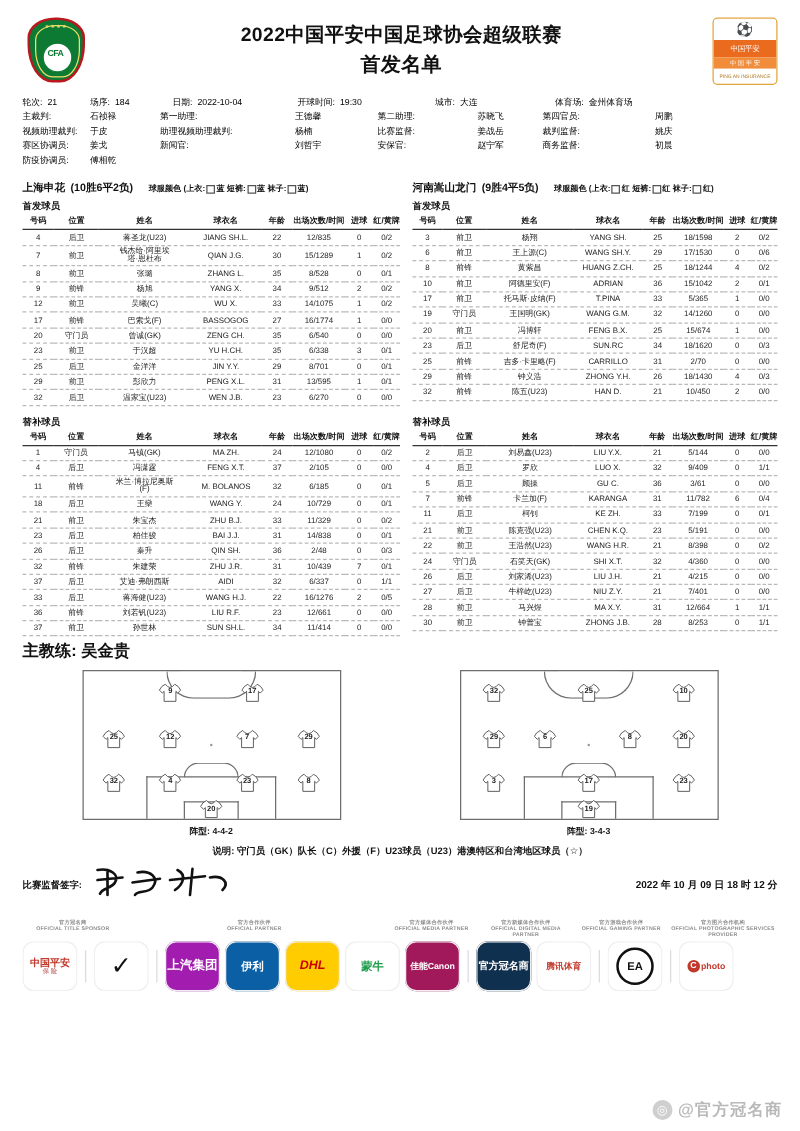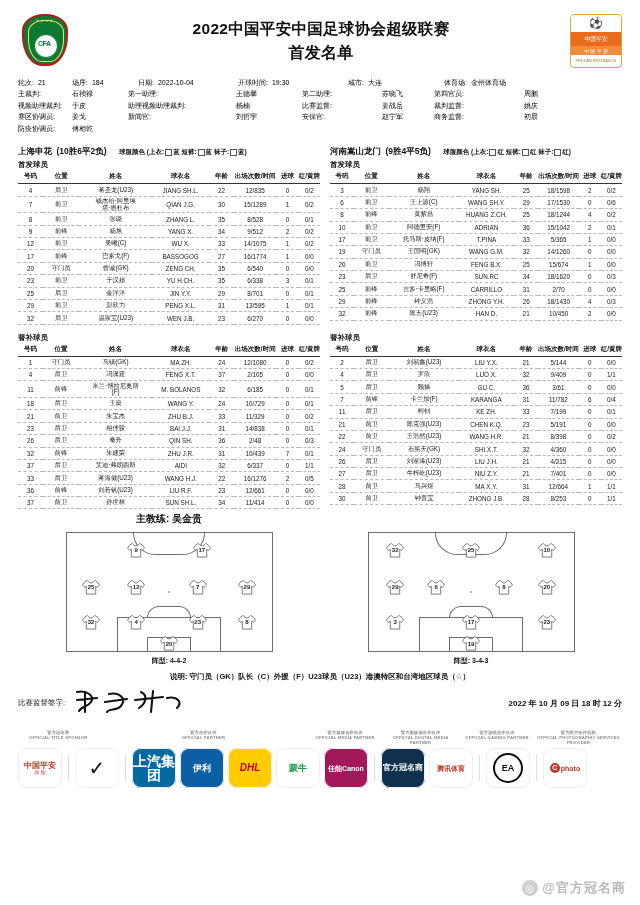--- a/index.html
+++ b/index.html
@@ -81,21 +81,21 @@
   .c-num{width:9%;}
   .c-pos{width:13%;}
   .c-name{width:26%;}
   .c-shirt{width:20%;}
   .c-age{width:9%;}
   .c-app{width:14%;}
   .c-goal{width:8%;}
   .c-card{width:10%;}
   .two-line{line-height:1.05;}
 
-  .coachrow{display:flex;padding:3px 18px 0 18px;font-size:10px;font-weight:bold;text-align:center;}
+  .coachrow{display:flex;padding:3px 18px 0 18px;font-size:13px;font-weight:bold;}
   .coachrow .half{width:50%;}
 
   
   .pitches{display:flex;padding:6px 18px 0 18px;}
   .pitchcol{width:50%;display:flex;flex-direction:column;align-items:center;}
   .pitch{
     position:relative;width:205px;height:118px;border:1px solid #6e6e6e;background:#fff;
   }
   .pitch .penbox{
     position:absolute;left:50%;transform:translateX(-50%);bottom:0;
@@ -125,39 +125,39 @@
   .shirt svg{display:block;width:19px;height:17px;}
   .shirt .n{
     position:absolute;left:0;top:5.5px;width:19px;text-align:center;
     font-size:6px;font-weight:bold;color:#222;
   }
   .formation{font-size:7px;font-weight:bold;margin-top:4px;}
 
   
   .notes{padding:6px 18px 0 18px;font-size:7.5px;font-weight:bold;text-align:center;}
   .sigrow{display:flex;align-items:center;padding:4px 18px 0 18px;}
-  .siglabel{font-size:7.5px;font-weight:normal;}
+  .siglabel{font-size:7.5px;font-weight:bold;}
   .sigimg{margin-left:6px;}
   .sigdate{margin-left:auto;font-size:8px;font-weight:bold;}
 
   
   .footlabels{display:flex;padding:10px 18px 0 18px;font-size:4.2px;color:#8d8d8d;font-weight:bold;letter-spacing:.2px;}
   .fl{text-align:center;}
   .logos{display:flex;align-items:center;padding:3px 18px 0 18px;gap:4px;}
   .logo{
     width:44px;height:40px;border-radius:9px;background:#fff;
     display:flex;align-items:center;justify-content:center;
     font-size:8px;font-weight:bold;overflow:hidden;text-align:center;line-height:1.05;
     box-shadow:0 0 0 1px #efefef inset;
   }
   .sep{width:1px;height:26px;background:#dcdcdc;margin:0 2px;}
   .l-pingan{color:#c0392b;font-size:8px;}
   .l-pingan small{display:block;font-size:5px;color:#d08a8a;}
   .l-nike{font-size:20px;color:#111;line-height:.8;}
-  .l-saic{background:#0369a1;color:#fff;font-size:14px;}
+  .l-saic{background:#a21caf;color:#fff;font-size:10px;}
   .l-yili{background:#0b5fa5;color:#fff;font-size:9px;}
   .l-dhl{background:#ffcc00;color:#cc0000;font-size:10px;font-style:italic;}
   .l-mengniu{background:#fff;color:#1f9d4d;font-size:9px;}
   .l-canon{background:#a2195b;color:#fff;font-size:7px;}
   .l-cctv{background:#10304f;color:#fff;font-size:8px;}
   .l-tengxun{color:#c0392b;font-size:7px;}
   .l-ea{font-size:9px;color:#111;}
   .l-ea .ring{
     width:26px;height:26px;border:2px solid #111;border-radius:50%;
     display:flex;align-items:center;justify-content:center;font-size:9px;font-weight:bold;

